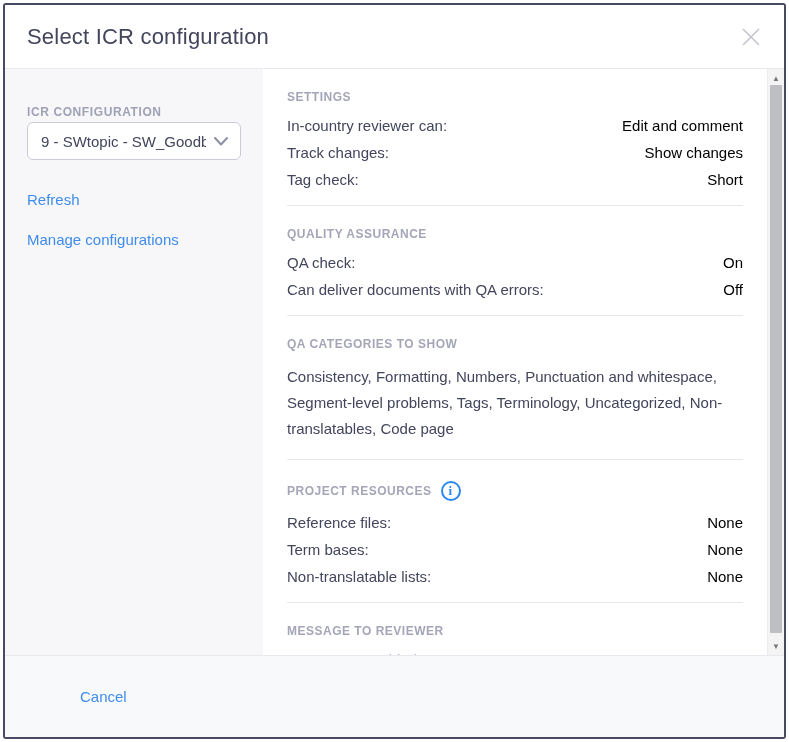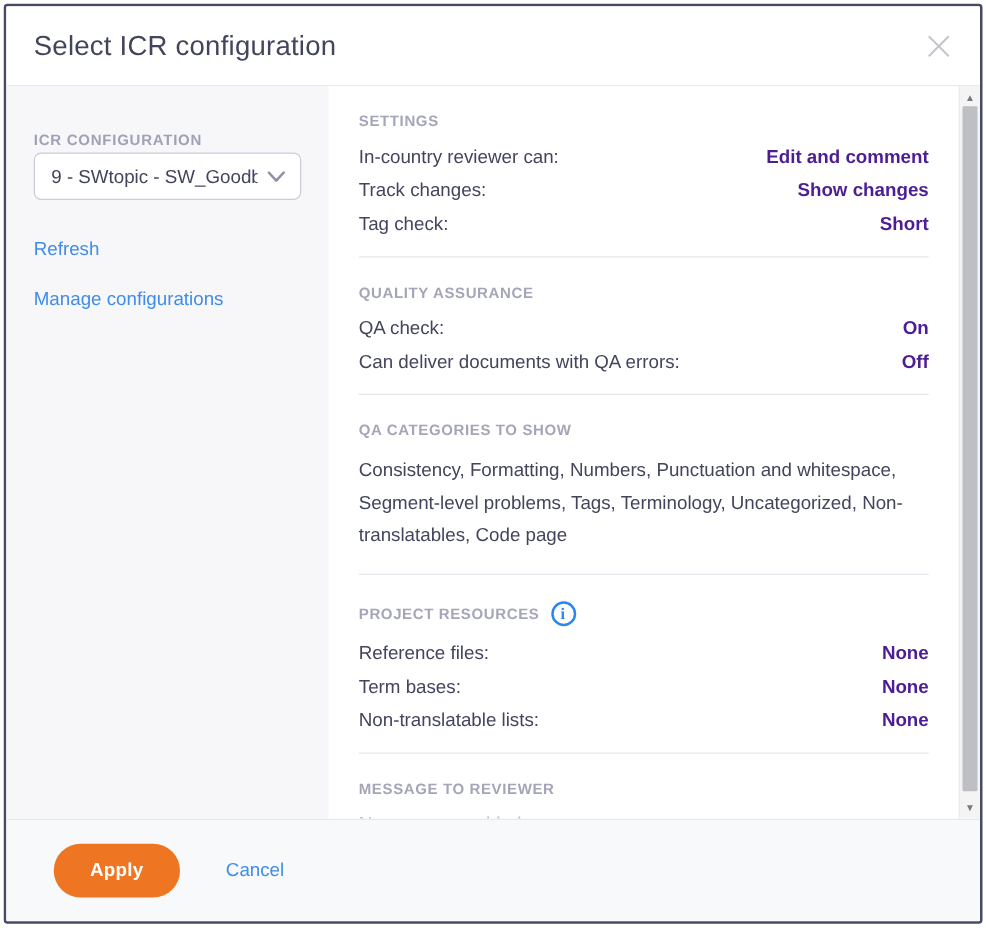--- a/index.html
+++ b/index.html
@@ -51,21 +51,21 @@
   }
   .section-title {
     font-size: 12px; font-weight: 700; color: #a4a6b8; letter-spacing: 0.5px;
     margin-bottom: 13px; display: flex; align-items: center; gap: 9px; text-align: right;
   }
   .kv-row {
     display: flex; justify-content: space-between; align-items: flex-end;
     font-size: 15px; color: #42455c; margin-bottom: 10px;
   }
   .kv-label { color: #42455c; }
-  .kv-value { font-weight: 700; color: #4c1d95; text-align: right; }
+  .kv-value { font-weight: 400; color: #000000; text-align: right; }
   .section-divider { border: none; border-top: 1px solid #e7e8ed; margin: 17px 0 21px 0; }
   .categories-text { font-size: 15px; color: #42455c; line-height: 26px; margin-bottom: 2px; }
   .empty-message { font-size: 15px; color: #b9bbc9; }
   .info-icon {
     width: 20px; height: 20px; border-radius: 50%; border: 2px solid #2b87f0;
     color: #2b87f0; display: inline-flex; align-items: center; justify-content: center;
     font-family: "Liberation Serif", serif; font-size: 13px; font-weight: 700;
     font-style: normal; cursor: pointer; flex: 0 0 auto;
   }
 
@@ -203,17 +203,16 @@
 
     <div class="scrollbar">
       <div class="scroll-arrow up">▲</div>
       <div class="scroll-thumb"></div>
       <div class="scroll-arrow down">▼</div>
     </div>
 
   </div>
 
   <div class="modal-footer">
-    <button class="apply-btn">Apply</button>
     <a class="cancel-link">Cancel</a>
   </div>
 
 </div>
 
 </body></html>

